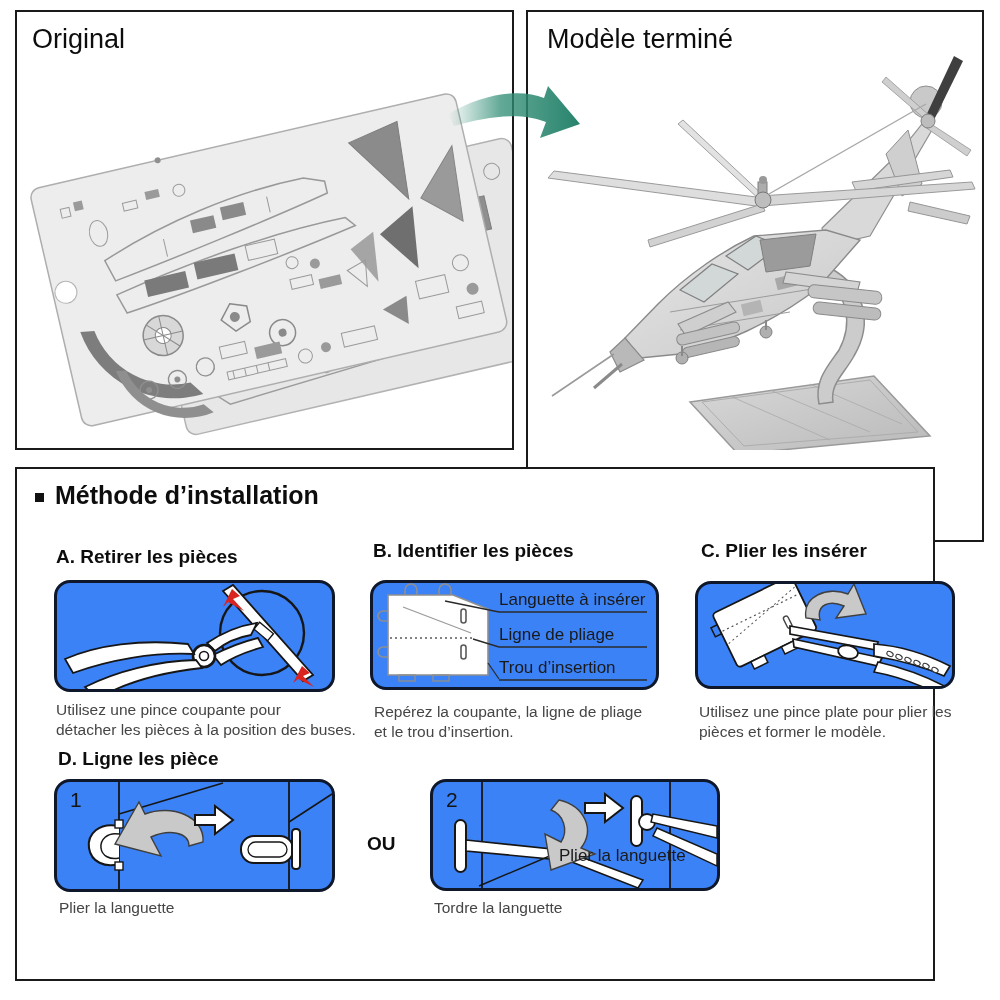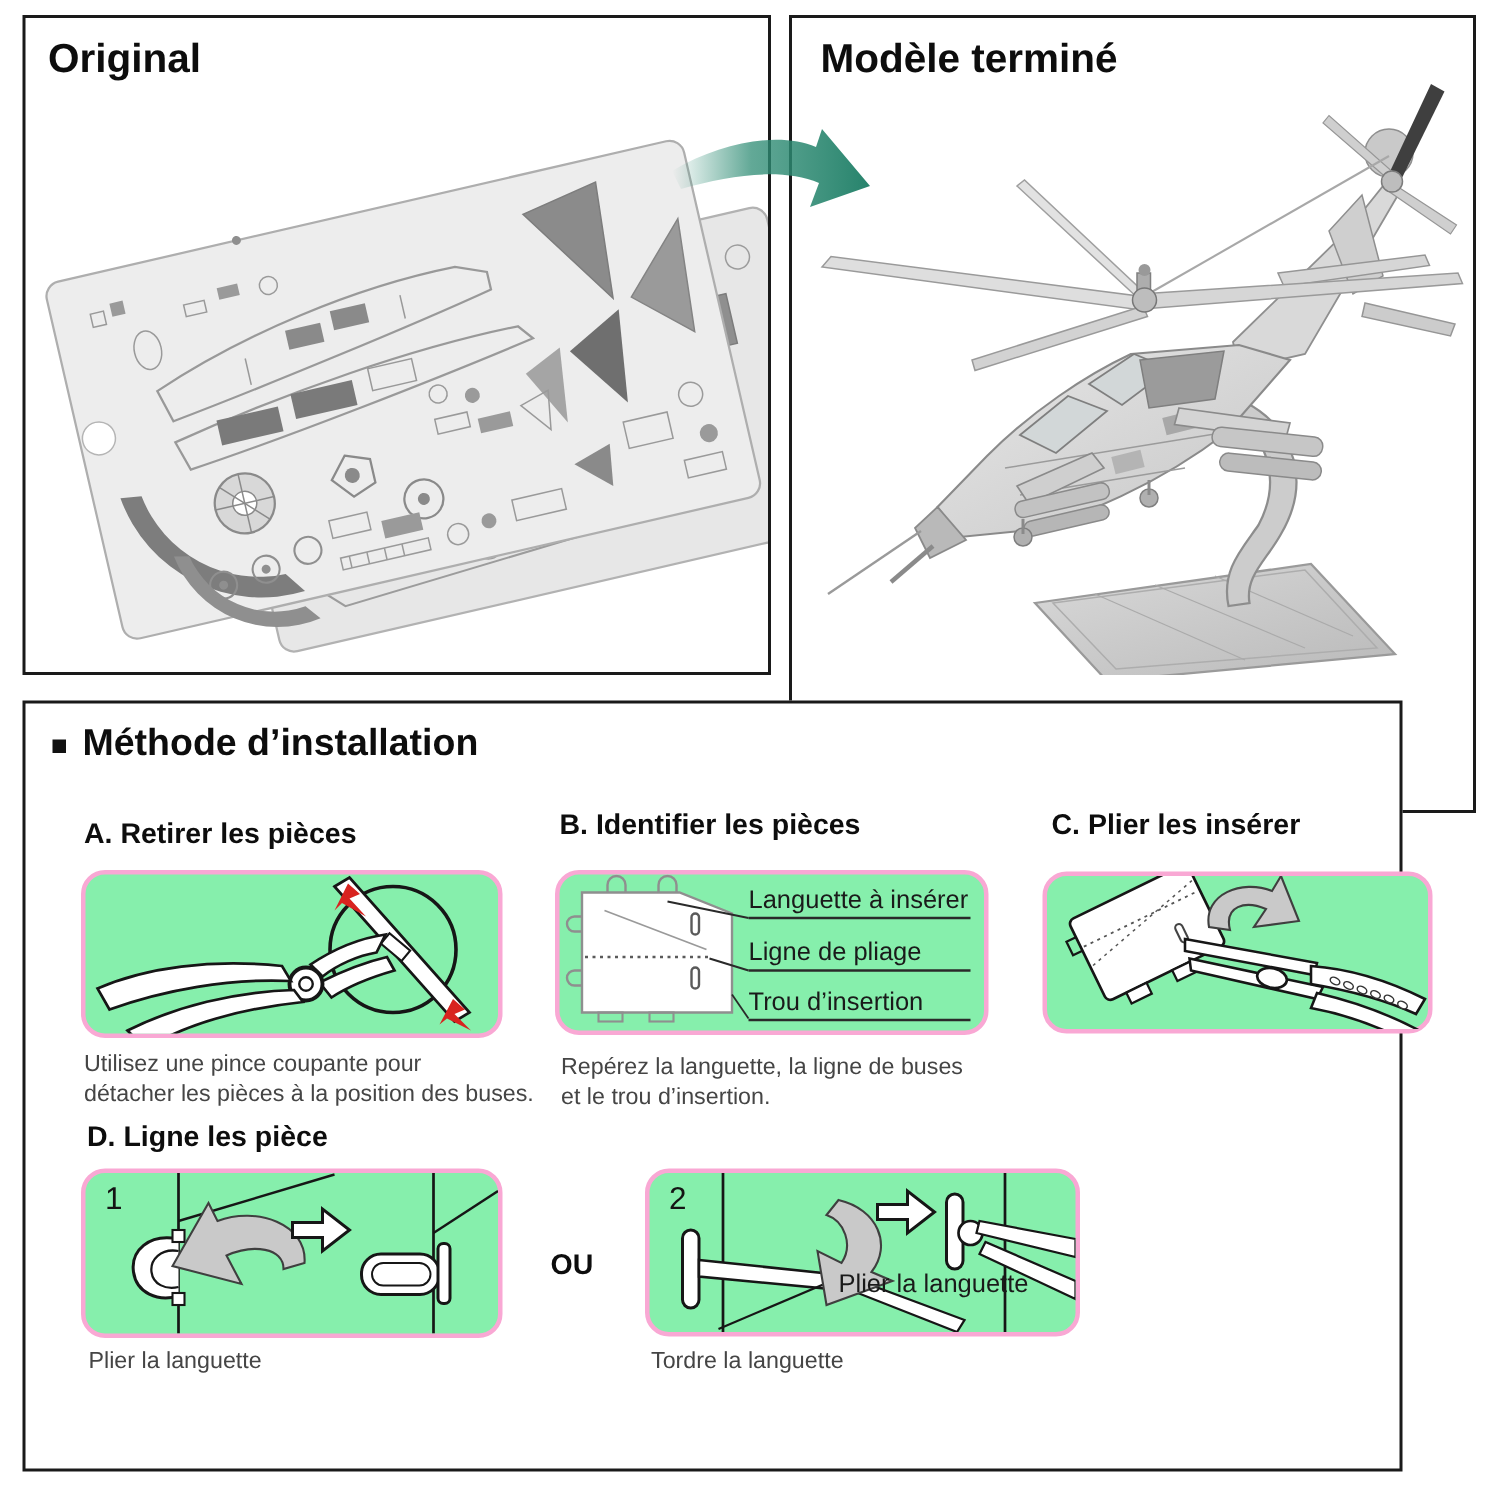--- a/index.html
+++ b/index.html
@@ -4,41 +4,41 @@
 <style>
   * { margin:0; padding:0; box-sizing:border-box; }
   html,body { width:1000px; height:1000px; background:#ffffff; font-family:"Liberation Sans", sans-serif; }
   .stage { position:relative; width:1000px; height:1000px; background:#fff; overflow:hidden; }
 
   .frame { position:absolute; background:#fff; border:2px solid #1a1a1a; }
   #frame-original { left:15px; top:10px; width:499px; height:440px; }
   #frame-finished { left:526px; top:10px; width:458px; height:532px; }
   #frame-method   { left:15px; top:467px; width:920px; height:514px; }
 
-  .panel-title { position:absolute; font-size:27px; font-weight:700; color:#0d0d0d; white-space:nowrap; }
+  .panel-title { position:absolute; font-size:27px; font-weight:400; color:#0d0d0d; white-space:nowrap; }
   #frame-original .panel-title { left:15px; top:12px; }
   #frame-finished .panel-title { left:19px; top:12px; }
 
   .photo { position:absolute; }
   #sheets-photo { left:2px; top:60px; }
   #heli-photo { left:2px; top:38px; }
 
   #transition-arrow { position:absolute; left:446px; top:82px; width:140px; height:68px; z-index:5; }
 
   .method-header { position:absolute; left:16px; top:12px; display:flex; align-items:center; }
   .method-bullet { width:9px; height:9px; background:#111; margin:4px 11px 0 2px; }
   .method-title { font-size:25px; font-weight:700; color:#0d0d0d; }
 
   .step-heading { position:absolute; font-size:19px; font-weight:700; color:#0d0d0d; white-space:nowrap; }
   #heading-a { left:39px;  top:77px; }
   #heading-b { left:356px; top:71px; }
   #heading-c { left:684px; top:71px; }
   #heading-d { left:41px;  top:279px; }
 
-  .diagram-box { position:absolute; border:3px solid #f9a8d4; border-radius:16px; background:#86efac; }
+  .diagram-box { position:absolute; border:3px solid #0f172a; border-radius:16px; background:#3b82f6; }
   #box-a  { left:37px;  top:111px; width:281px; height:112px; }
   #box-b  { left:353px; top:111px; width:289px; height:110px; }
   #box-c  { left:678px; top:112px; width:260px; height:108px; }
   #box-d1 { left:37px;  top:310px; width:281px; height:113px; }
   #box-d2 { left:413px; top:310px; width:290px; height:112px; }
 
   .caption { position:absolute; font-size:15.5px; line-height:1.32; color:#454545; white-space:pre-line; }
   #caption-a  { left:39px;  top:231px; width:310px; }
   #caption-b  { left:357px; top:233px; width:305px; }
   #caption-c  { left:682px; top:233px; width:295px; }
@@ -375,18 +375,20 @@
         <rect x="198" y="14" width="11" height="50" rx="5.5" fill="#ffffff" stroke="#161616" stroke-width="2"></rect>
         <circle cx="214" cy="40" r="8" fill="#ffffff" stroke="#161616" stroke-width="1.8"></circle>
         <path d="M284,44 L220,32 L218,40 L284,56 Z" fill="#ffffff" stroke="#161616" stroke-width="1.5"></path>
         <path d="M284,72 L224,46 L220,54 L284,84 Z" fill="#ffffff" stroke="#161616" stroke-width="1.5"></path>
       </svg>
       <div id="d2-inner-label">Plier la languette</div>
     </div>
 
     <div class="caption" id="caption-a">Utilisez une pince coupante pour
 détacher les pièces à la position des buses.</div>
-    <div class="caption" id="caption-b">Repérez la languette, la ligne de buses
+    <div class="caption" id="caption-b">Repérez la coupante, la ligne de pliage
 et le trou d’insertion.</div>
+    <div class="caption" id="caption-c">Utilisez une pince plate pour plier les
+pièces et former le modèle.</div>
     <div class="caption" id="caption-d1">Plier la languette</div>
     <div class="caption" id="caption-d2">Tordre la languette</div>
   </section>
 </div>
 
 </body></html>

